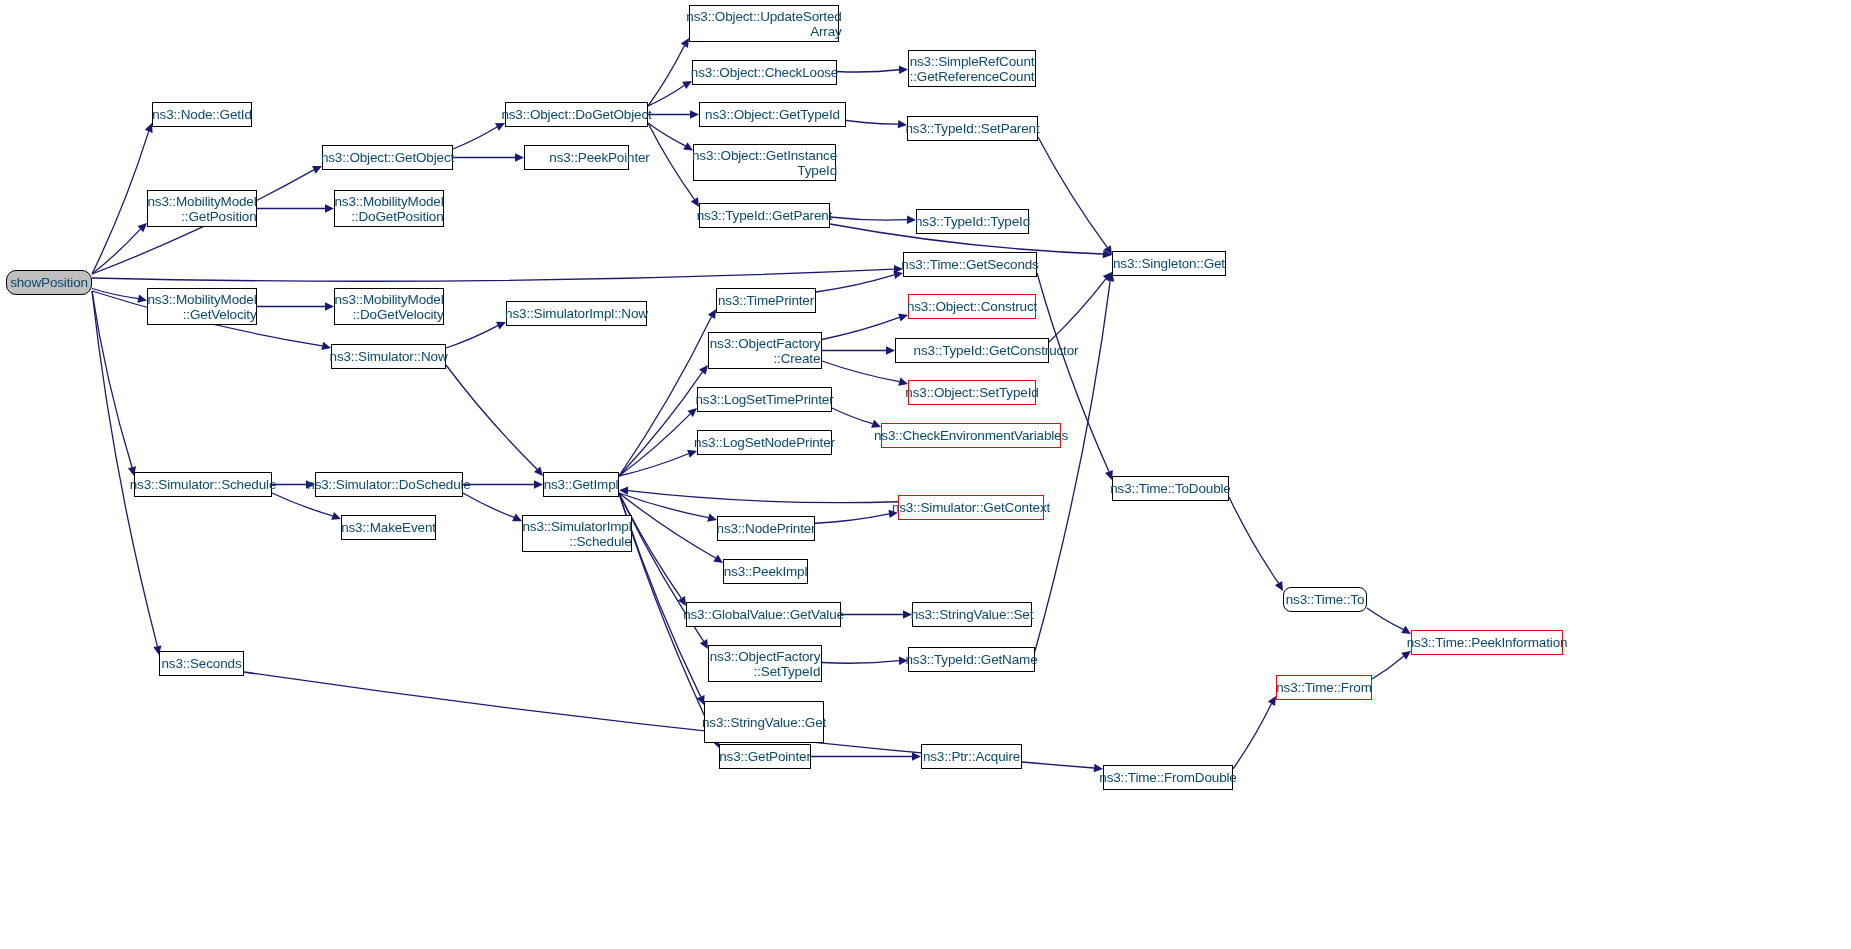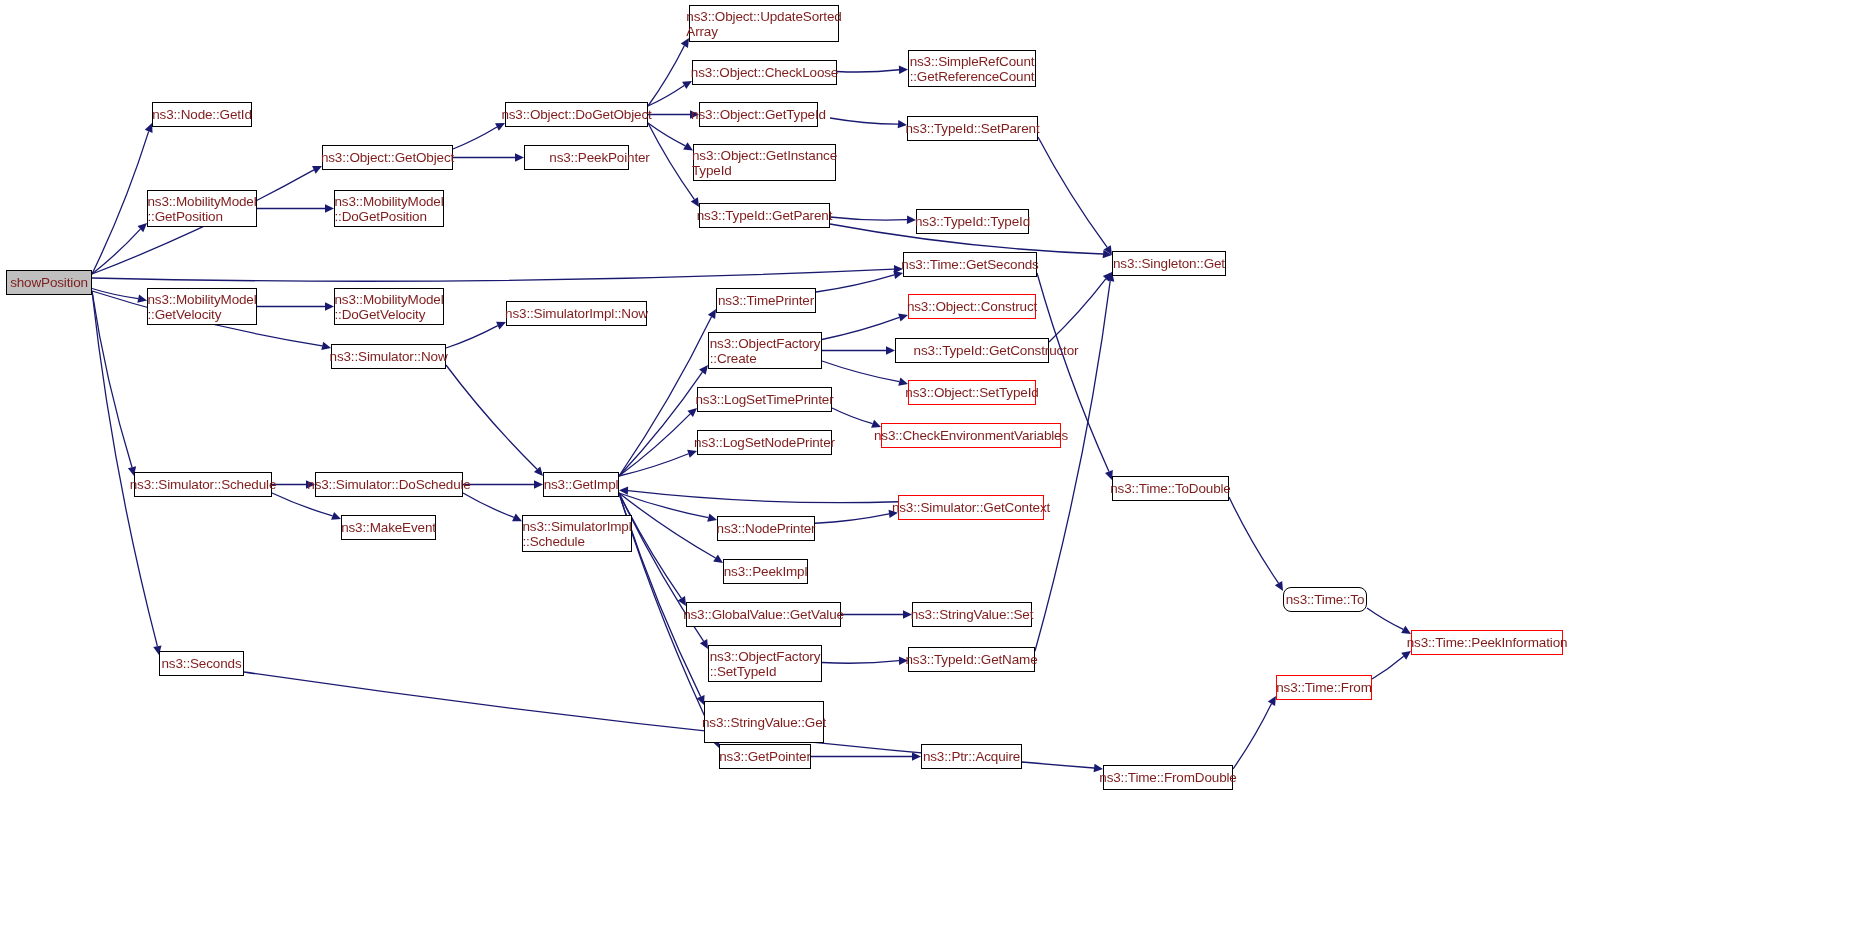--- a/index.html
+++ b/index.html
@@ -1,23 +1,23 @@
 <!DOCTYPE html>
 <html><head>
 <meta charset="utf-8">
 <style>
   html,body{margin:0;padding:0;background:#ffffff;}
   body{font-family:"Liberation Sans", sans-serif;}
   #canvas{position:relative;width:1851px;height:949px;background:#ffffff;overflow:hidden;}
   #edges{position:absolute;left:0;top:0;width:1851px;height:949px;}
   .node{position:absolute;box-sizing:border-box;background:#ffffff;border:1px solid #000000;
-        display:flex;align-items:center;justify-content:center;text-align:left;
-        font-size:13.5px;line-height:15px;color:#7f1d1d;white-space:pre-line;letter-spacing:-0.15px;}
+        display:flex;align-items:center;justify-content:center;text-align:right;
+        font-size:13.5px;line-height:15px;color:#0c4a6e;white-space:pre-line;letter-spacing:-0.15px;}
   .node.red{border-color:#ff0000;}
-  .node.root{background:#bfbfbf;border-color:#000000;}
+  .node.root{background:#bfbfbf;border-color:#000000;border-radius:10px;}
   .edge{fill:none;stroke:#191970;stroke-width:1.3px;}
   .arrow{fill:#191970;stroke:none;}
 </style>
 </head>
 <body>
 
 <div id="canvas">
   <svg id="edges" viewBox="0 0 1851 949" xmlns="http://www.w3.org/2000/svg">
       <path class="edge" d="M 92 274 Q 125.62329634314115 204.78195420309476 148.6765926862823 131.36390840618952"></path>
       <polygon class="arrow" points="152,123 152.5797499425041,132.91483181925778 144.77343543006052,129.81298499312126"></polygon>
@@ -143,21 +143,21 @@
 ::GetVelocity</div>
     <div class="node" style="left: 334px; top: 288px; width: 110px; height: 37px;">ns3::MobilityModel
 ::DoGetVelocity</div>
     <div class="node" style="left: 331px; top: 344px; width: 115px; height: 25px;">ns3::Simulator::Now</div>
     <div class="node" style="left: 506px; top: 301px; width: 141px; height: 25px;">ns3::SimulatorImpl::Now</div>
     <div class="node" style="left: 505px; top: 102px; width: 143px; height: 25px;">ns3::Object::DoGetObject</div>
     <div class="node" style="left: 524px; top: 145px; width: 105px; height: 25px; padding-left: 46px;">ns3::PeekPointer</div>
     <div class="node" style="left: 689px; top: 5px; width: 150px; height: 37px;">ns3::Object::UpdateSorted
 Array</div>
     <div class="node" style="left: 692px; top: 60px; width: 145px; height: 25px;">ns3::Object::CheckLoose</div>
-    <div class="node" style="left: 699px; top: 102px; width: 119px; height: 25px;">ns3::Object::GetTypeId</div>
+    <div class="node" style="left: 699px; top: 102px; width: 147px; height: 25px;">ns3::Object::GetTypeId</div>
     <div class="node" style="left: 693px; top: 144px; width: 143px; height: 37px;">ns3::Object::GetInstance
 TypeId</div>
     <div class="node" style="left: 699px; top: 203px; width: 131px; height: 25px;">ns3::TypeId::GetParent</div>
     <div class="node" style="left: 908px; top: 50px; width: 128px; height: 37px;">ns3::SimpleRefCount
 ::GetReferenceCount</div>
     <div class="node" style="left: 907px; top: 116px; width: 131px; height: 25px;">ns3::TypeId::SetParent</div>
     <div class="node" style="left: 916px; top: 209px; width: 113px; height: 25px;">ns3::TypeId::TypeId</div>
     <div class="node" style="left: 903px; top: 252px; width: 134px; height: 25px;">ns3::Time::GetSeconds</div>
     <div class="node" style="left: 716px; top: 288px; width: 100px; height: 25px;">ns3::TimePrinter</div>
     <div class="node" style="left: 708px; top: 332px; width: 114px; height: 37px;">ns3::ObjectFactory

